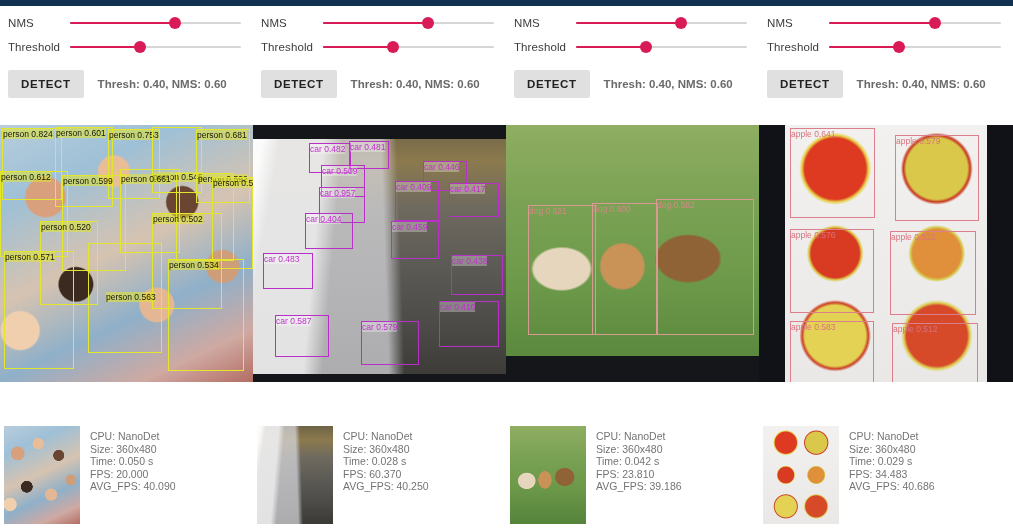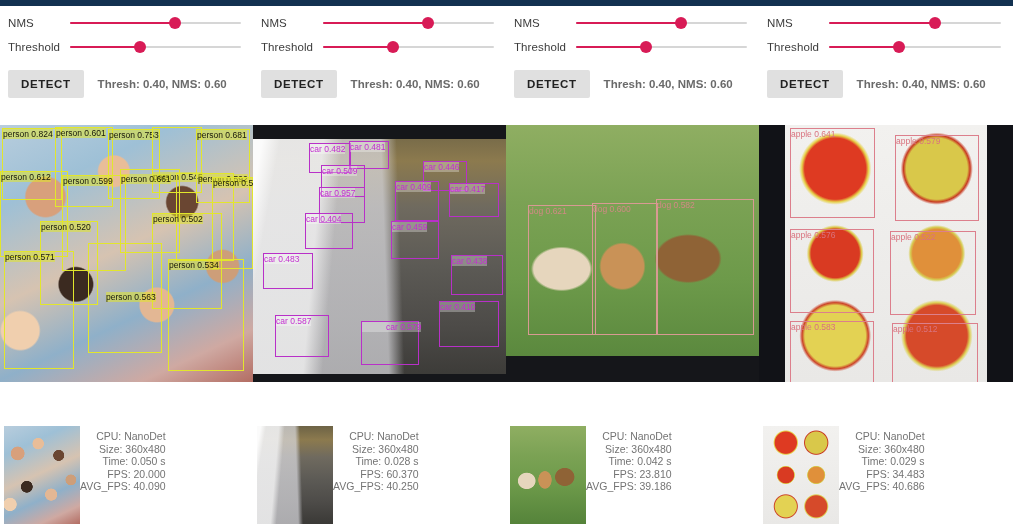--- a/index.html
+++ b/index.html
@@ -80,21 +80,21 @@
   .lbl-apple  { color:#d9737f; }
 
   
   .stats-row {
     position:absolute; left:0; top:420px; width:1013px; height:110px;
     display:flex; background:#fff;
   }
   .stat-cell { width:253px; height:110px; position:relative; display:flex; padding:6px 0 0 4px; }
   .stat-cell.last { width:254px; }
   .thumb { width:76px; height:98px; position:relative; overflow:hidden; background:#111; flex:0 0 76px; }
-  .stat-text { padding-top:4px;text-align:right; }
+  .stat-text { margin-left:10px; padding-top:4px; }
   .stat-line { font-size:10.5px; line-height:12.6px; color:#747474; white-space:nowrap; }
 
   
   .img-people {
     position:absolute; inset:0;
     background:
       radial-gradient(circle at 18% 28%, #d8a07c 0 7%, transparent 7.6%),
       radial-gradient(circle at 45% 18%, #e8bd98 0 6%, transparent 6.6%),
       radial-gradient(circle at 72% 30%, #6a4632 0 6%, transparent 6.6%),
       radial-gradient(circle at 30% 62%, #3b2a20 0 7%, transparent 7.6%),
@@ -287,21 +287,21 @@
           <div class="blabel lbl-car" style="left: 143px; top: 57px;">car 0.409</div>
           <div class="box" style="left: 52px; top: 88px; width: 48px; height: 36px; border-color: rgb(184, 48, 200);"></div>
           <div class="blabel lbl-car" style="left: 53px; top: 89px;">car 0.404</div>
           <div class="box" style="left: 138px; top: 96px; width: 48px; height: 38px; border-color: rgb(184, 48, 200);"></div>
           <div class="blabel lbl-car" style="left: 139px; top: 97px;">car 0.459</div>
           <div class="box" style="left: 10px; top: 128px; width: 50px; height: 36px; border-color: rgb(184, 48, 200);"></div>
           <div class="blabel lbl-car" style="left: 11px; top: 129px;">car 0.483</div>
           <div class="box" style="left: 22px; top: 190px; width: 54px; height: 42px; border-color: rgb(184, 48, 200);"></div>
           <div class="blabel lbl-car" style="left: 23px; top: 191px;">car 0.587</div>
           <div class="box" style="left: 108px; top: 196px; width: 58px; height: 44px; border-color: rgb(184, 48, 200);"></div>
-          <div class="blabel lbl-car" style="left: 109px; top: 197px; padding-left: 24px;">car 0.579</div>
+          <div class="blabel lbl-car" style="left: 109px; top: 197px;">car 0.579</div>
           <div class="box" style="left: 198px; top: 130px; width: 52px; height: 40px; border-color: rgb(184, 48, 200);"></div>
           <div class="blabel lbl-car" style="left: 199px; top: 131px;">car 0.438</div>
           <div class="box" style="left: 186px; top: 176px; width: 60px; height: 46px; border-color: rgb(184, 48, 200);"></div>
           <div class="blabel lbl-car" style="left: 187px; top: 177px;">car 0.410</div>
         </div>
       </div>
       <div class="result-cell">
         <div class="scene">
           <div class="img-dogs"></div>
           <div class="bar" style="bottom: 0px; height: 26px;"></div>

